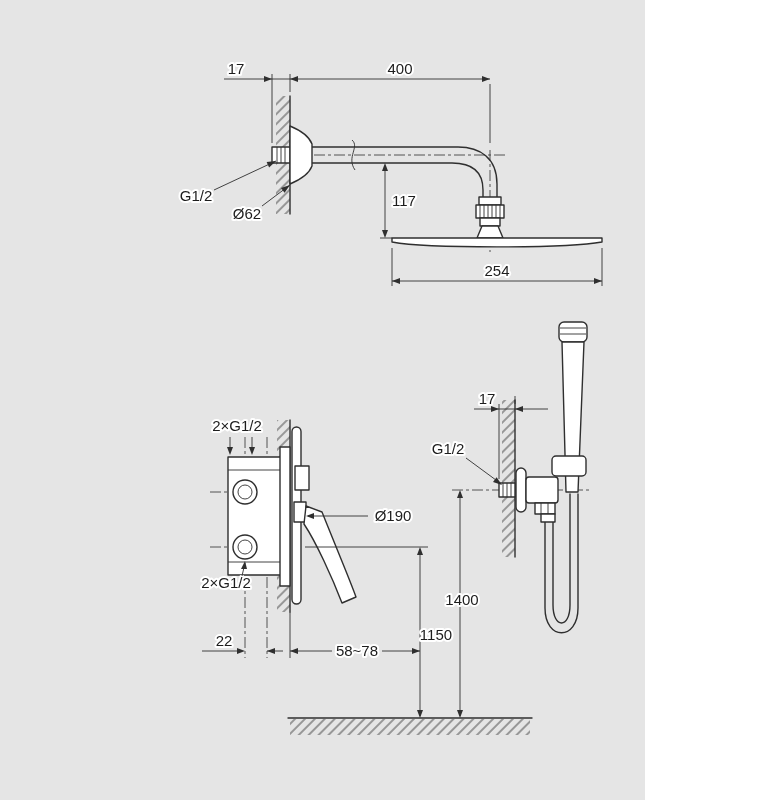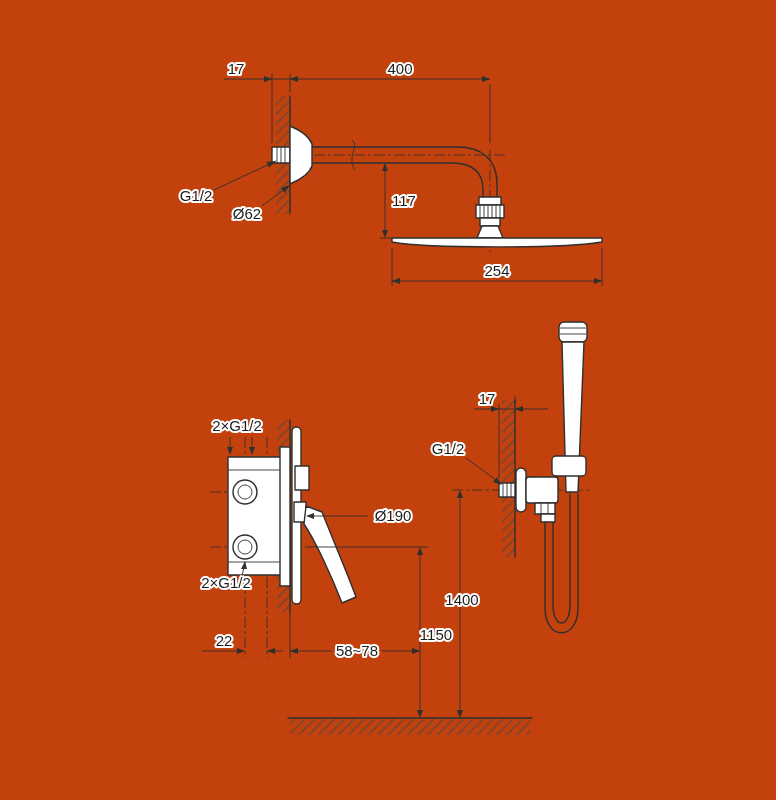--- a/index.html
+++ b/index.html
@@ -1,16 +1,16 @@
 <!DOCTYPE html>
 <html><head>
 <meta charset="utf-8">
 <style>
   html,body{margin:0;padding:0;background:#fff;}
-  .canvas{width:776px;height:800px;background:#c2410c;position:relative;font-family:"Liberation Sans",sans-serif;}
+  .canvas{width:645px;height:800px;background:#e5e5e5;position:relative;font-family:"Liberation Sans",sans-serif;}
   svg{display:block;}
   .ln{stroke:#2f2f2f;stroke-width:1.4;fill:none;stroke-linecap:round;stroke-linejoin:round;}
   .thin{stroke:#2f2f2f;stroke-width:0.9;fill:none;}
   .fillw{fill:#ffffff;stroke:#2f2f2f;stroke-width:1.4;stroke-linejoin:round;}
   .cl{stroke:#2f2f2f;stroke-width:0.8;fill:none;stroke-dasharray:11 3 3 3;}
   .arr{fill:#2f2f2f;stroke:none;}
   .dim{font:15px "Liberation Sans",sans-serif;fill:#1d1d1d;paint-order:stroke;stroke:#ffffff;stroke-width:4px;stroke-linejoin:round;}
 </style>
 </head>
 <body>

